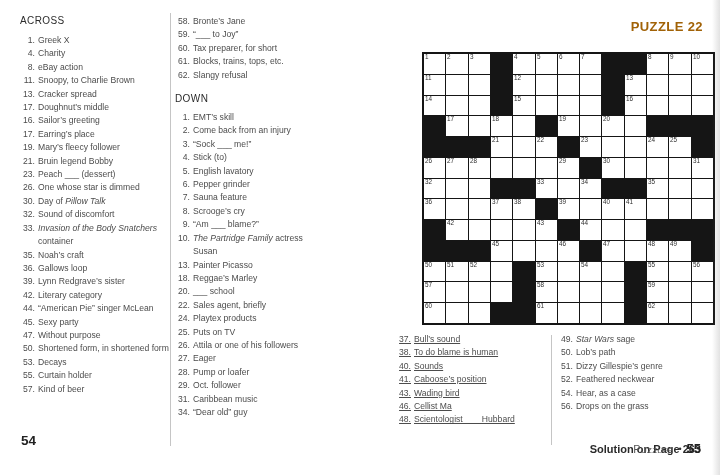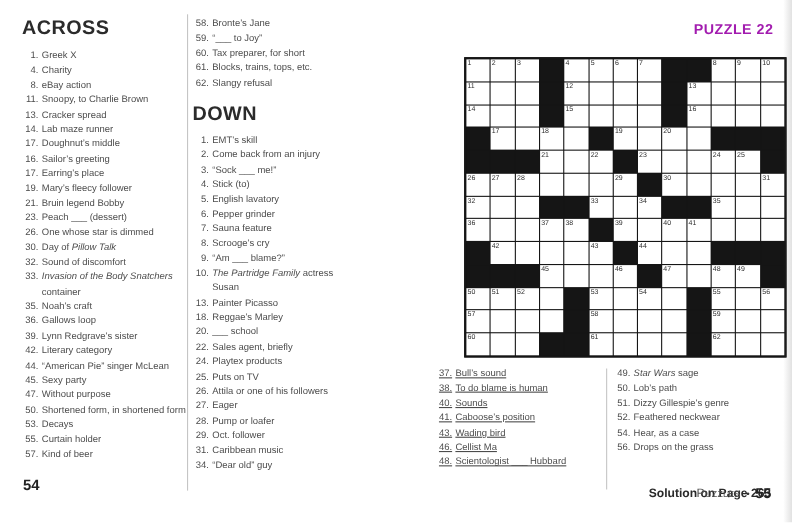--- a/index.html
+++ b/index.html
@@ -4,21 +4,21 @@
 <style>
   html,body { margin:0; padding:0; }
   body {
     width:720px; height:475px; position:relative; overflow:hidden;
     background:#ffffff; color:#4c4c4c;
     font-family:"Liberation Sans", sans-serif;
   }
   .page { position:absolute; inset:0; background:#fff; }
 
   .heading {
-    font-size:18px; font-weight:bold; color:#2b2b2b;
+    font-size:10px; font-weight:normal; color:#2b2b2b;
     letter-spacing:.4px; margin:0;
   }
   .clue-list { margin:0; padding:0; }
   .clue { display:flex; line-height:13.4px; font-size:8.6px; color:#4c4c4c; }
   .cnum { width:15px; min-width:15px; text-align:right; margin-right:3px; }
   .ctext { white-space:nowrap; }
   .ctext i { font-style:italic; }
 
   .col1 { position:absolute; left:20px; top:15px; width:150px; }
   .col1 .heading { margin-bottom:8px; }
@@ -26,21 +26,21 @@
   .col2 .heading { margin:11px 0 7px 0; }
   .col3 { position:absolute; left:396px; top:333px; width:150px;text-decoration:underline; }
   .col4 { position:absolute; left:558px; top:333px; width:160px; }
 
   .divider { position:absolute; width:1px; background:#c5c5c5; }
   .divider-left  { left:170px; top:13px;  height:433px; }
   .divider-right { left:551px; top:335px; height:110px; }
 
   .puzzle-title {
     position:absolute; top:19px; right:17px;
-    font-weight:bold; font-size:13px; letter-spacing:.4px; color:#a21caf;
+    font-weight:bold; font-size:13px; letter-spacing:.4px; color:#a16207;
   }
 
   #grid {
     position:absolute; left:422px; top:52px;
     width:289px; height:269px;
     display:grid; grid-template-columns:repeat(13,1fr); grid-template-rows:repeat(13,1fr);
     gap:1px; background:#151515; border:2px solid #151515;
   }
   .cell { background:#ffffff; position:relative; }
   .cell.b { background:#151515; }
@@ -95,24 +95,20 @@
         </div>
         <div class="clue">
           <span class="cnum">11.</span>
           <span class="ctext">Snoopy, to Charlie Brown</span>
         </div>
         <div class="clue">
           <span class="cnum">13.</span>
           <span class="ctext">Cracker spread</span>
         </div>
         <div class="clue">
-          <span class="cnum">14.</span>
-          <span class="ctext">Lab maze runner</span>
-        </div>
-        <div class="clue">
           <span class="cnum">17.</span>
           <span class="ctext">Doughnut’s middle</span>
         </div>
         <div class="clue">
           <span class="cnum">16.</span>
           <span class="ctext">Sailor’s greeting</span>
         </div>
         <div class="clue">
           <span class="cnum">17.</span>
           <span class="ctext">Earring’s place</span>

